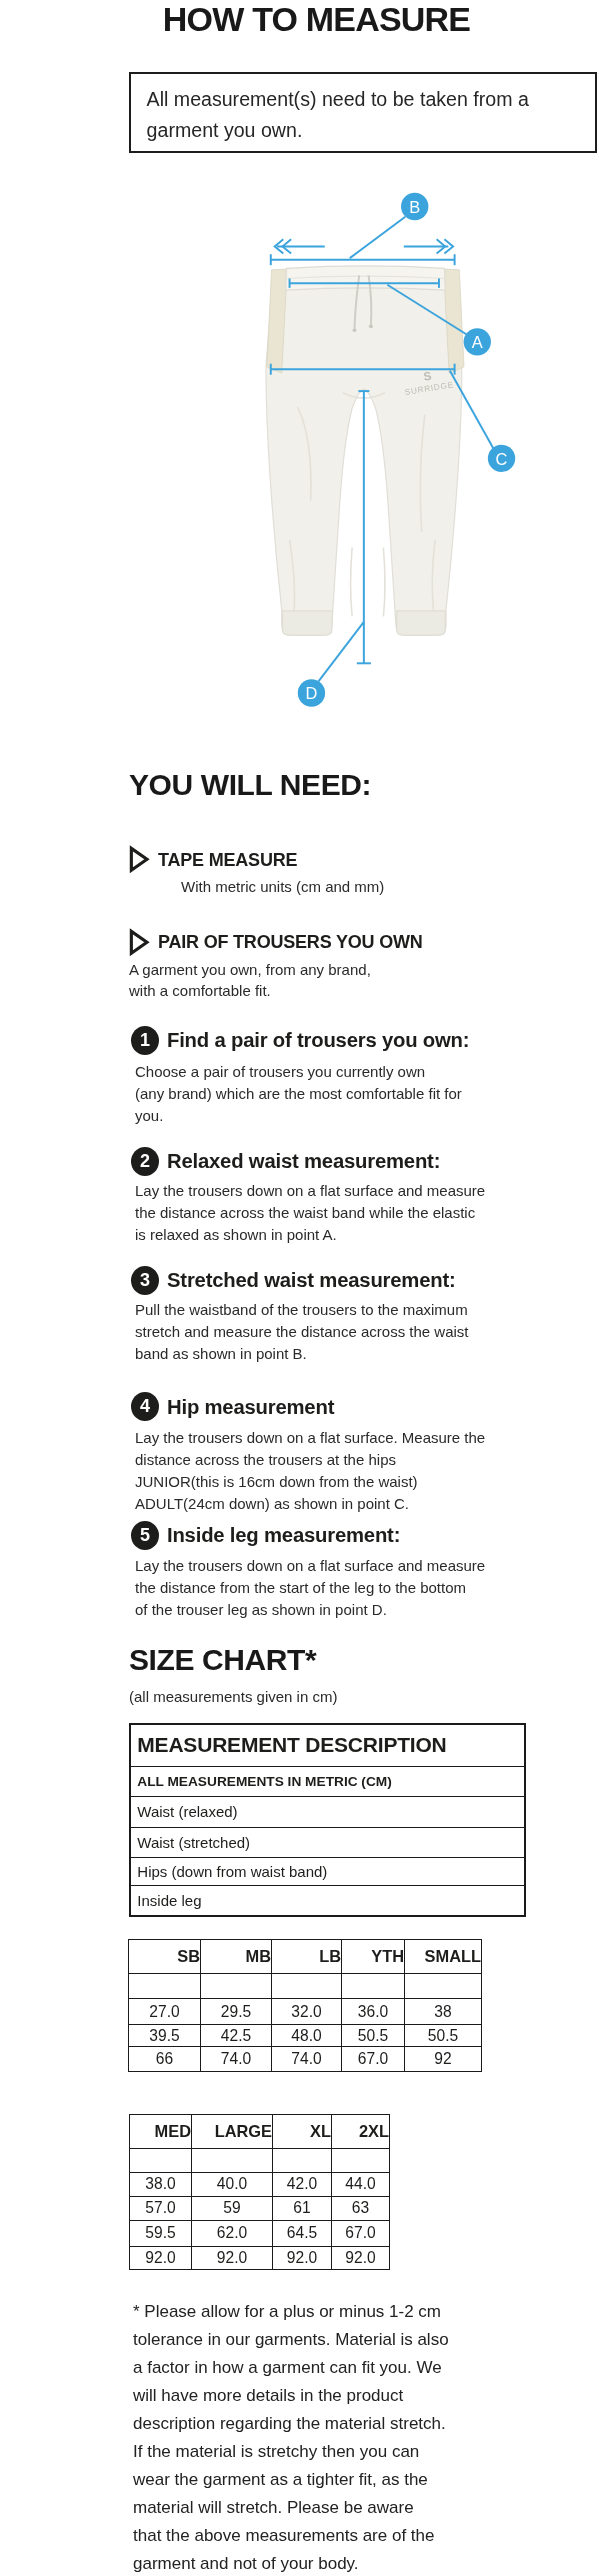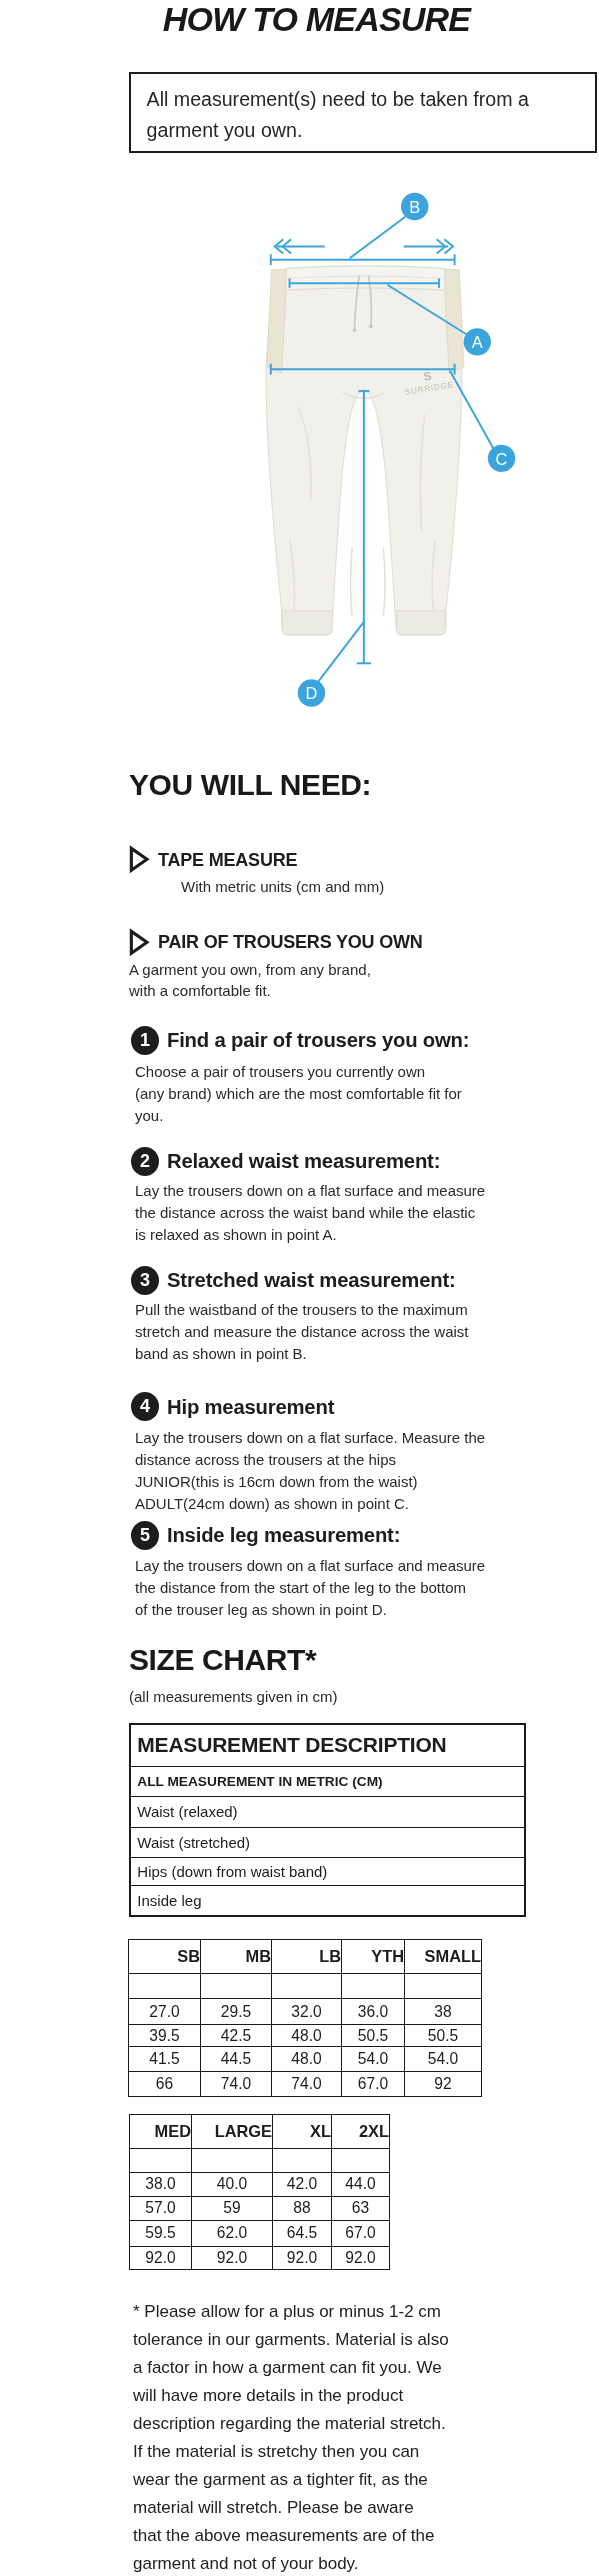--- a/index.html
+++ b/index.html
@@ -7,21 +7,21 @@
   body {
     width:600px; height:2576px; position:relative;
     font-family:"Liberation Sans", sans-serif; color:#1d1d1b;
   }
   .abs { position:absolute; }
   .pre { white-space:pre-line; }
 
   
   .page-title {
     top:0px; left:0; right:0; text-align:center; padding-left:33px;
-    font-size:34px; font-weight:600; letter-spacing:-0.8px; color:#191919;font-style:italic;
+    font-size:34px; font-weight:600; letter-spacing:-0.8px; color:#191919;
   }
   .intro-box {
     top:72px; left:129px; width:468px; height:81px;
     border:2.3px solid #1d1d1b; background:#fff;
     padding:10.2px 14px 0 15.6px;
   }
   .intro-box .txt { font-size:19.6px; line-height:30.5px; color:#262626; }
 
   
   .figure-wrap { top:176px; left:100px; width:419px; height:571px; }
@@ -244,21 +244,21 @@
 
 <div class="abs section-heading sc-heading">SIZE CHART*</div>
 <div class="abs sc-sub">(all measurements given in cm)</div>
 
 <table class="abs desc-table">
   <tbody>
     <tr>
         <td>MEASUREMENT DESCRIPTION</td>
       </tr>
     <tr>
-        <td>ALL MEASUREMENT IN METRIC (CM)</td>
+        <td>ALL MEASUREMENTS IN METRIC (CM)</td>
       </tr>
     <tr>
         <td>Waist (relaxed)</td>
       </tr>
     <tr>
         <td>Waist (stretched)</td>
       </tr>
     <tr>
         <td>Hips (down from waist band)</td>
       </tr>
@@ -301,27 +301,20 @@
         <td>38</td>
       </tr>
       <tr>
         <td>39.5</td>
         <td>42.5</td>
         <td>48.0</td>
         <td>50.5</td>
         <td>50.5</td>
       </tr>
       <tr>
-        <td>41.5</td>
-        <td>44.5</td>
-        <td>48.0</td>
-        <td>54.0</td>
-        <td>54.0</td>
-      </tr>
-      <tr>
         <td>66</td>
         <td>74.0</td>
         <td>74.0</td>
         <td>67.0</td>
         <td>92</td>
       </tr>
     </tbody>
 </table>
 
 <table class="abs size-table size2">
@@ -348,21 +341,21 @@
       </tr>
       <tr>
         <td>38.0</td>
         <td>40.0</td>
         <td>42.0</td>
         <td>44.0</td>
       </tr>
       <tr>
         <td>57.0</td>
         <td>59</td>
-        <td>88</td>
+        <td>61</td>
         <td>63</td>
       </tr>
       <tr>
         <td>59.5</td>
         <td>62.0</td>
         <td>64.5</td>
         <td>67.0</td>
       </tr>
       <tr>
         <td>92.0</td>

